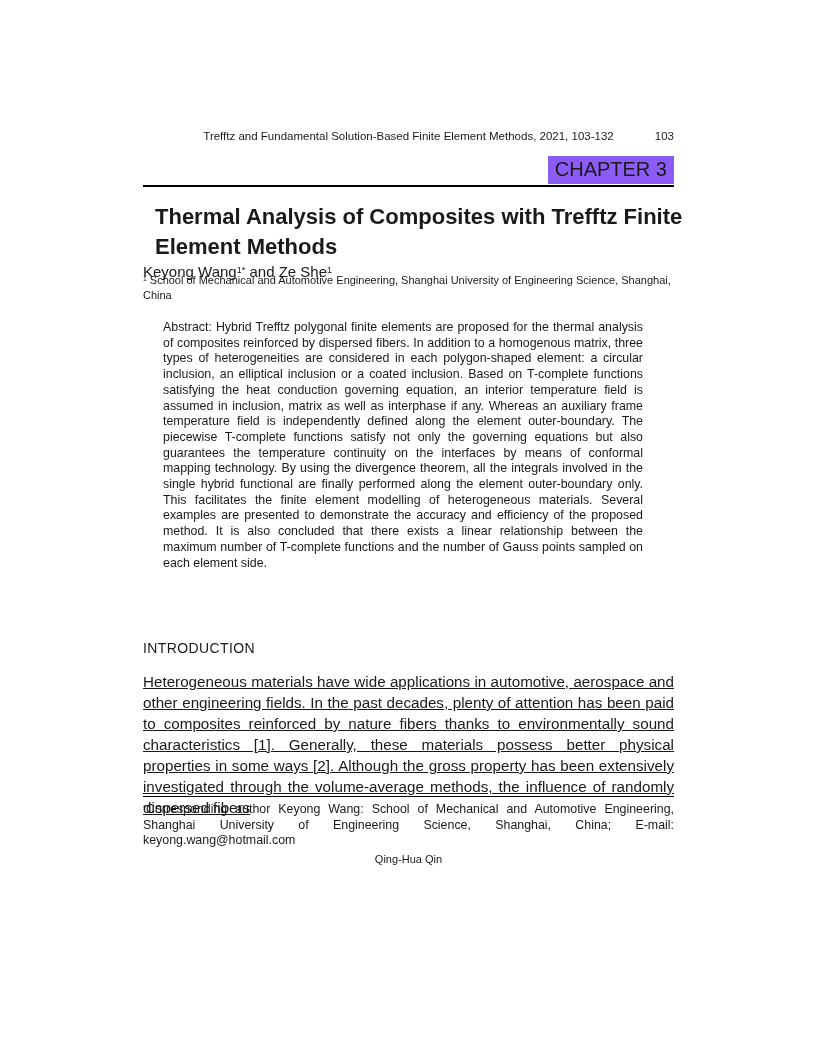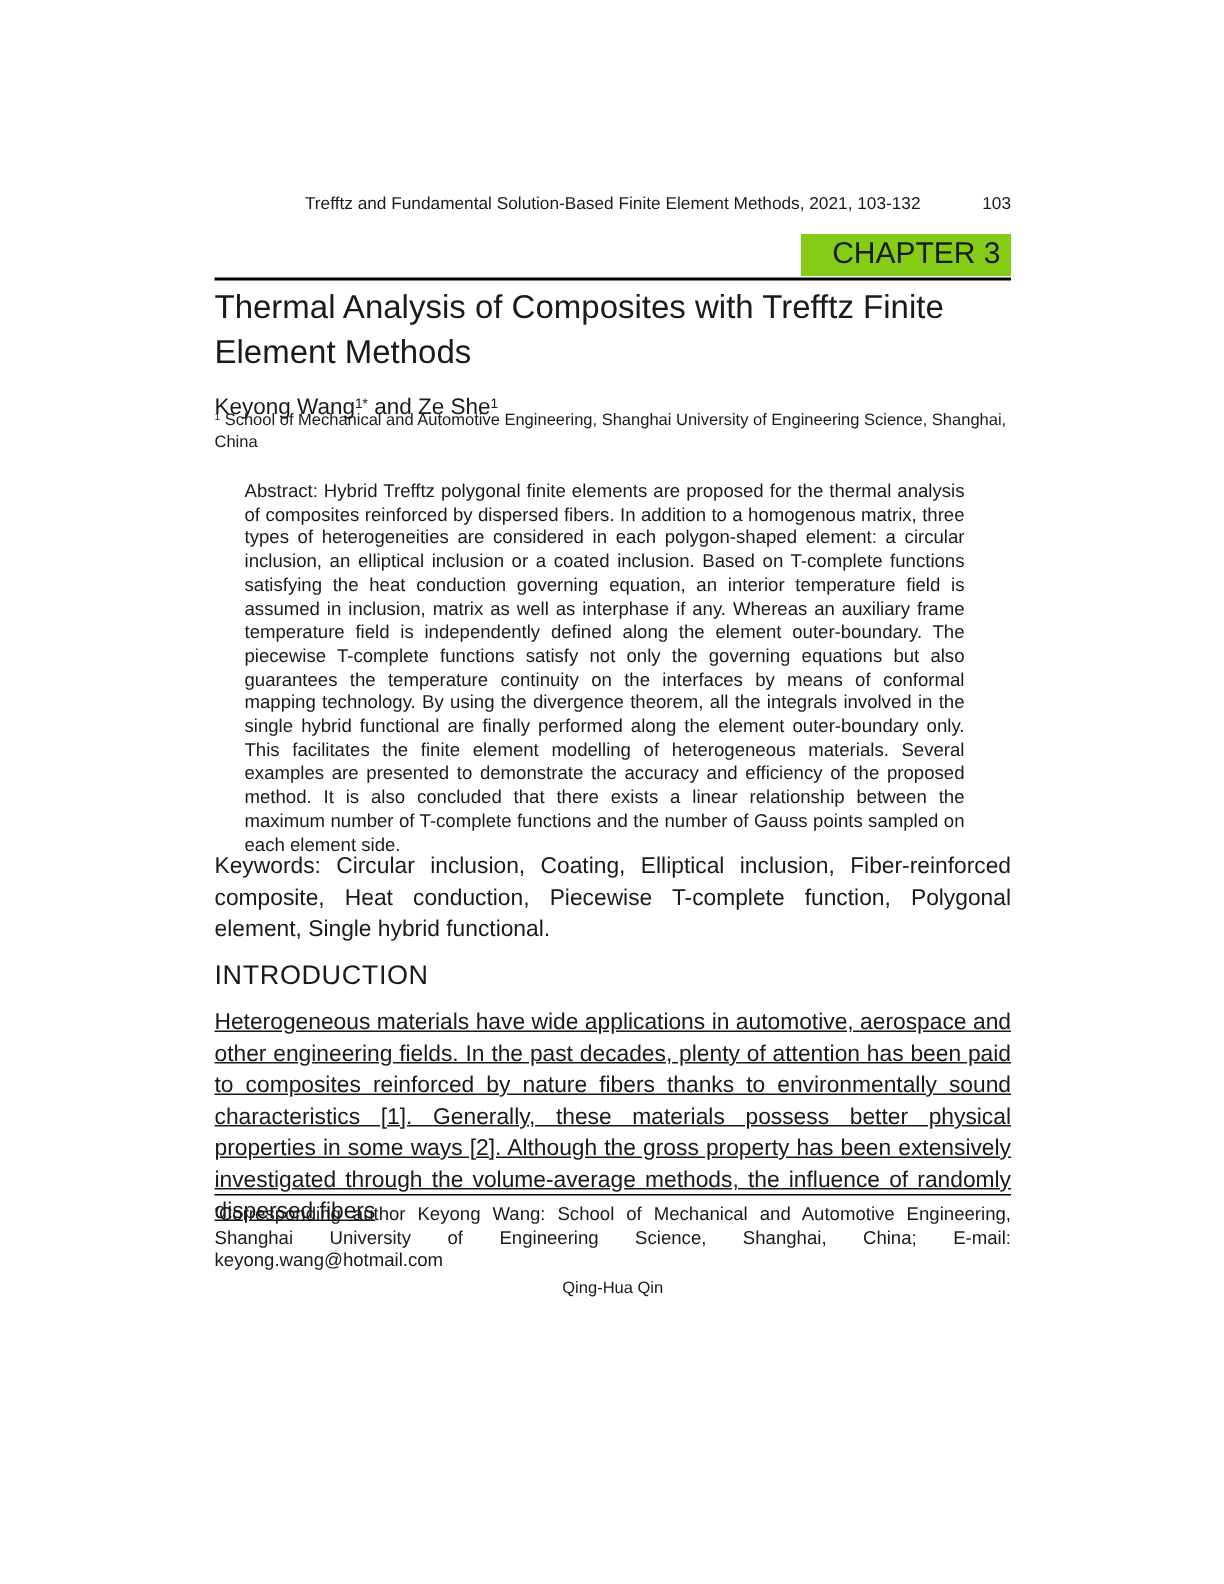--- a/index.html
+++ b/index.html
@@ -5,28 +5,28 @@
   html,body{margin:0;padding:0;background:#fff;}
   .page{
     position:relative;width:800px;height:1056px;background:#ffffff;overflow:hidden;
     font-family:"Liberation Sans",sans-serif;color:#1a1a1a;
   }
   .abs{position:absolute;left:143px;width:531px;}
   .running-head{top:130px;font-size:11.5px;}
   .running-head .rh-title{display:block;text-align:center;}
   .running-head .rh-page{position:absolute;right:0;top:0;margin-left:48px;}
   .badge-row{top:156px;text-align:right;}
-  .chapter-badge{display:inline-block;background:#84cc16;font-size:20px;padding:2px 7px 3px 21px;}
+  .chapter-badge{display:inline-block;background:#8b5cf6;font-size:20px;padding:2px 7px 3px 7px;}
   .head-rule{top:185px;height:0;border-top:2px solid #000;}
-  .chapter-title{top:190px;font-size:22px;line-height:30px;font-weight:normal;margin:0;}
+  .chapter-title{top:190px;font-size:22px;line-height:30px;font-weight:bold;margin:12px;}
   .authors{top:263px;font-size:15px;}
   .affiliation{top:273px;font-size:11px;line-height:14.5px;}
   .abstract{top:320px;left:163px;width:480px;font-size:12.4px;line-height:15.7px;text-align:justify;}
   .keywords{top:567px;font-size:15.2px;line-height:21px;text-align:justify;}
-  .section-heading{top:640px;font-size:18px;font-weight:normal;letter-spacing:0.4px;margin:0;}
+  .section-heading{top:640px;font-size:14px;font-weight:normal;letter-spacing:0.4px;margin:0;}
   .intro{top:671px;font-size:15.2px;line-height:21px;text-align:justify;text-decoration:underline;}
   .footnote-rule{top:796px;height:0;border-top:1.5px solid #000;}
   .footnote{top:802px;font-size:12.4px;line-height:15.7px;text-align:justify;}
   .page-footer{top:851px;font-size:11px;line-height:16px;text-align:center;}
   .sup{font-size:61%;position:relative;top:-0.45em;line-height:0;}
 </style>
 </head>
 <body>
 
 <div class="page">
@@ -47,21 +47,20 @@
   <div class="abs authors">
     <span>Keyong Wang</span><span class="sup">1*</span><span> and </span><span>Ze She</span><span class="sup">1</span>
   </div>
 
   <div class="abs affiliation">
     <span class="sup">1</span><span> School of Mechanical and Automotive Engineering, Shanghai University of Engineering Science, Shanghai, China</span>
   </div>
 
   <div class="abs abstract">Abstract: Hybrid Trefftz polygonal finite elements are proposed for the thermal analysis of composites reinforced by dispersed fibers. In addition to a homogenous matrix, three types of heterogeneities are considered in each polygon-shaped element: a circular inclusion, an elliptical inclusion or a coated inclusion. Based on T-complete functions satisfying the heat conduction governing equation, an interior temperature field is assumed in inclusion, matrix as well as interphase if any. Whereas an auxiliary frame temperature field is independently defined along the element outer-boundary. The piecewise T-complete functions satisfy not only the governing equations but also guarantees the temperature continuity on the interfaces by means of conformal mapping technology. By using the divergence theorem, all the integrals involved in the single hybrid functional are finally performed along the element outer-boundary only. This facilitates the finite element modelling of heterogeneous materials. Several examples are presented to demonstrate the accuracy and efficiency of the proposed method. It is also concluded that there exists a linear relationship between the maximum number of T-complete functions and the number of Gauss points sampled on each element side.</div>
 
-  <div class="abs keywords">Keywords: Circular inclusion, Coating, Elliptical inclusion, Fiber-reinforced composite, Heat conduction, Piecewise T-complete function, Polygonal element, Single hybrid functional.</div>
 
   <h2 class="abs section-heading">INTRODUCTION</h2>
 
   <div class="abs intro">Heterogeneous materials have wide applications in automotive, aerospace and other engineering fields. In the past decades, plenty of attention has been paid to composites reinforced by nature fibers thanks to environmentally sound characteristics [1]. Generally, these materials possess better physical properties in some ways [2]. Although the gross property has been extensively investigated through the volume-average methods, the influence of randomly dispersed fibers</div>
 
   <div class="abs footnote-rule"></div>
 
   <div class="abs footnote">
     <span class="sup">*</span><span>Corresponding author Keyong Wang: School of Mechanical and Automotive Engineering, Shanghai University of Engineering Science, Shanghai, China; E-mail: keyong.wang@hotmail.com</span>
   </div>

